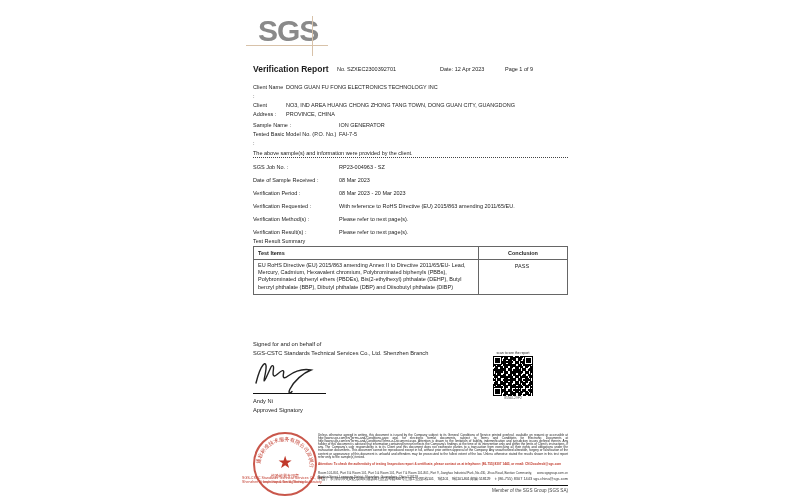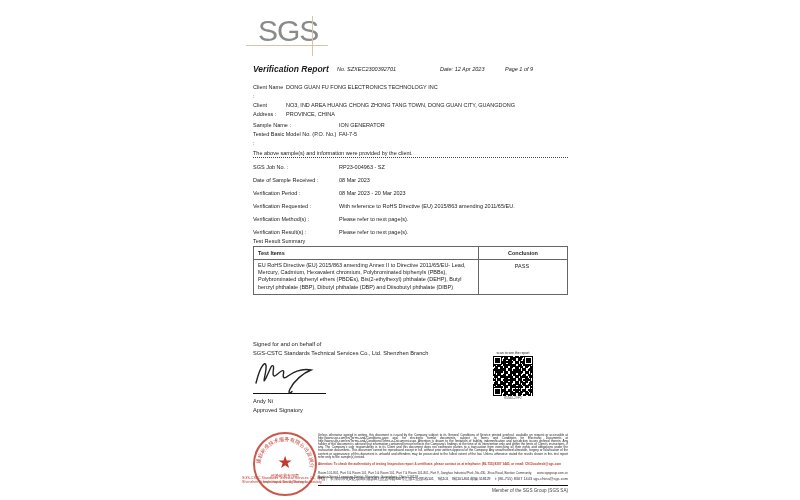--- a/index.html
+++ b/index.html
@@ -3,26 +3,26 @@
 <meta charset="utf-8">
 <style>
   html,body{margin:0;padding:0;}
   body{
     width:800px;height:500px;background:#ffffff;position:relative;
     font-family:"Liberation Sans", sans-serif;color:#1c1c1c;
     -webkit-font-smoothing:antialiased;overflow:hidden;
   }
   .abs{position:absolute;}
   
-  .sgs-logo{left:258px;top:16px;font-size:30px;font-weight:400;color:#8a8a8a;letter-spacing:-1px;line-height:30px;}
+  .sgs-logo{left:258px;top:16px;font-size:30px;font-weight:700;color:#8a8a8a;letter-spacing:-1px;line-height:30px;}
   .logo-hline{left:246px;top:45px;width:82px;height:1px;background:#d8c2a9;}
   .logo-vline{left:312px;top:16px;width:1px;height:40px;background:#d8c2a9;}
   
   .title-row{left:253px;top:66px;width:315px;height:12px;font-size:5.5px;}
-  .title-row .t{position:absolute;top:0;font-style:italic;}
+  .title-row .t{position:absolute;top:0;}
   .rep-title{font-size:8.5px;font-weight:700;left:0;top:-2px!important;}
   
   .row{display:flex;font-size:5.5px;line-height:9px;}
   .row .lbl{flex:0 0 auto;}
   .row .val{flex:1 1 auto;}
   .client-block{left:253px;top:83px;width:315px;}
   .client-block .lbl{width:33px;}
   .client-block .val{max-width:252px;}
   .sample-block{left:253px;top:121px;width:315px;}
   .sample-block .lbl{width:86px;}

